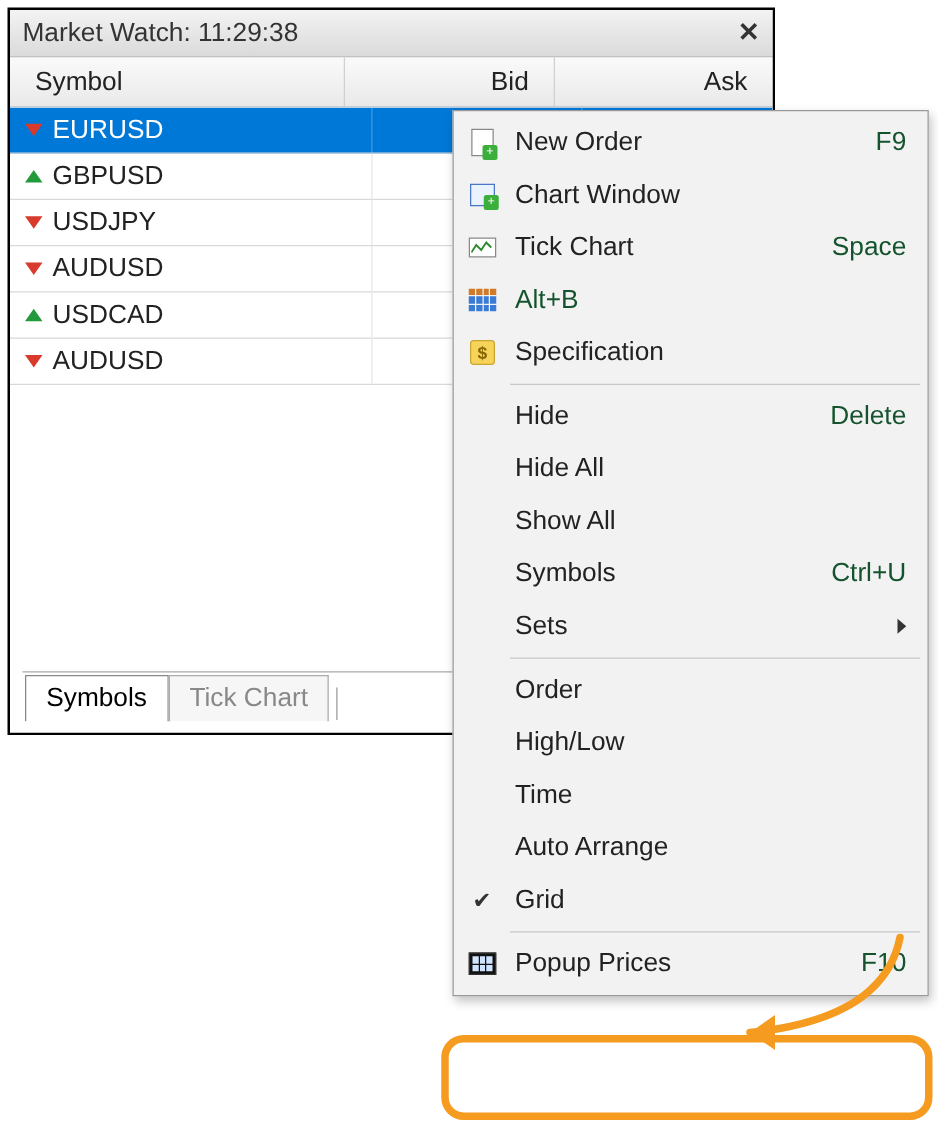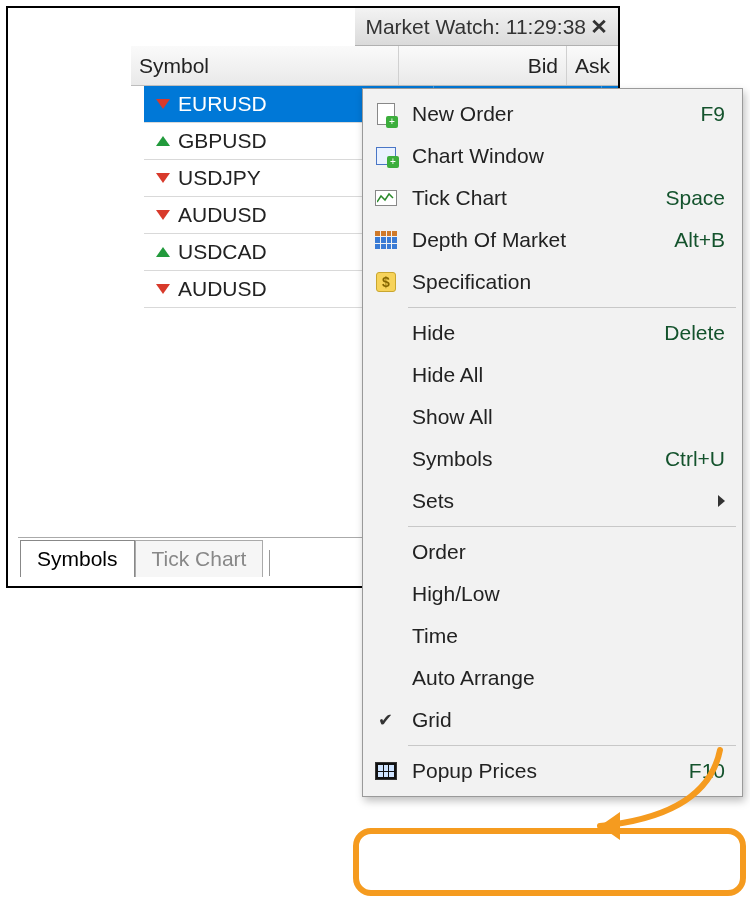--- a/index.html
+++ b/index.html
@@ -15,21 +15,20 @@
     color: #222;
   }
   .window {
     position: absolute;
     left: 6px; top: 6px;
     width: 614px; height: 582px;
     border: 2px solid #000;
     background: #fff;
     display: flex;
     flex-direction: column;
-    align-items: flex-end;
   }
   .titlebar {
     height: 38px;
     background: linear-gradient(#f3f3f3,#dadada);
     border-bottom: 1px solid #b0b0b0;
     display: flex;
     align-items: center;
     padding: 0 6px 0 10px;
     font-size: 21px;
     color: #333;
@@ -42,21 +41,21 @@
     font-weight: bold;
   }
   .header-row {
     height: 40px;
     display: flex;
     border-bottom: 1px solid #bdbdbd;
     background: linear-gradient(#fafafa,#e9e9e9);
   }
   .header-cell {
     display: flex; align-items: center;
-    padding: 0 8px;
+    padding: 0 20px;
     border-right: 1px solid #d0d0d0;
     font-size: 21px;
     color: #222;
   }
   .col-symbol { width: 268px; justify-content: flex-start; }
   .col-bid { width: 168px; justify-content: flex-end; }
   .col-ask { flex: 1; justify-content: flex-end; border-right: none; }
   .rows { flex: 1; overflow: hidden; background: #fff; }
   .row {
     height: 37px;
@@ -319,21 +318,20 @@
           <div></div>
           <div></div>
           <div></div>
           <div></div>
           <div></div>
           <div></div>
           <div></div>
           <div></div>
         </span>
     </span>
-    <span class="mi-label">Depth Of Market</span>
     <span class="mi-accel">Alt+B</span>
   </div>
 
   <div class="menu-item">
     <span class="mi-icon">
       <span class="ico-spec">$</span>
     </span>
     <span class="mi-label">Specification</span>
   </div>
 

